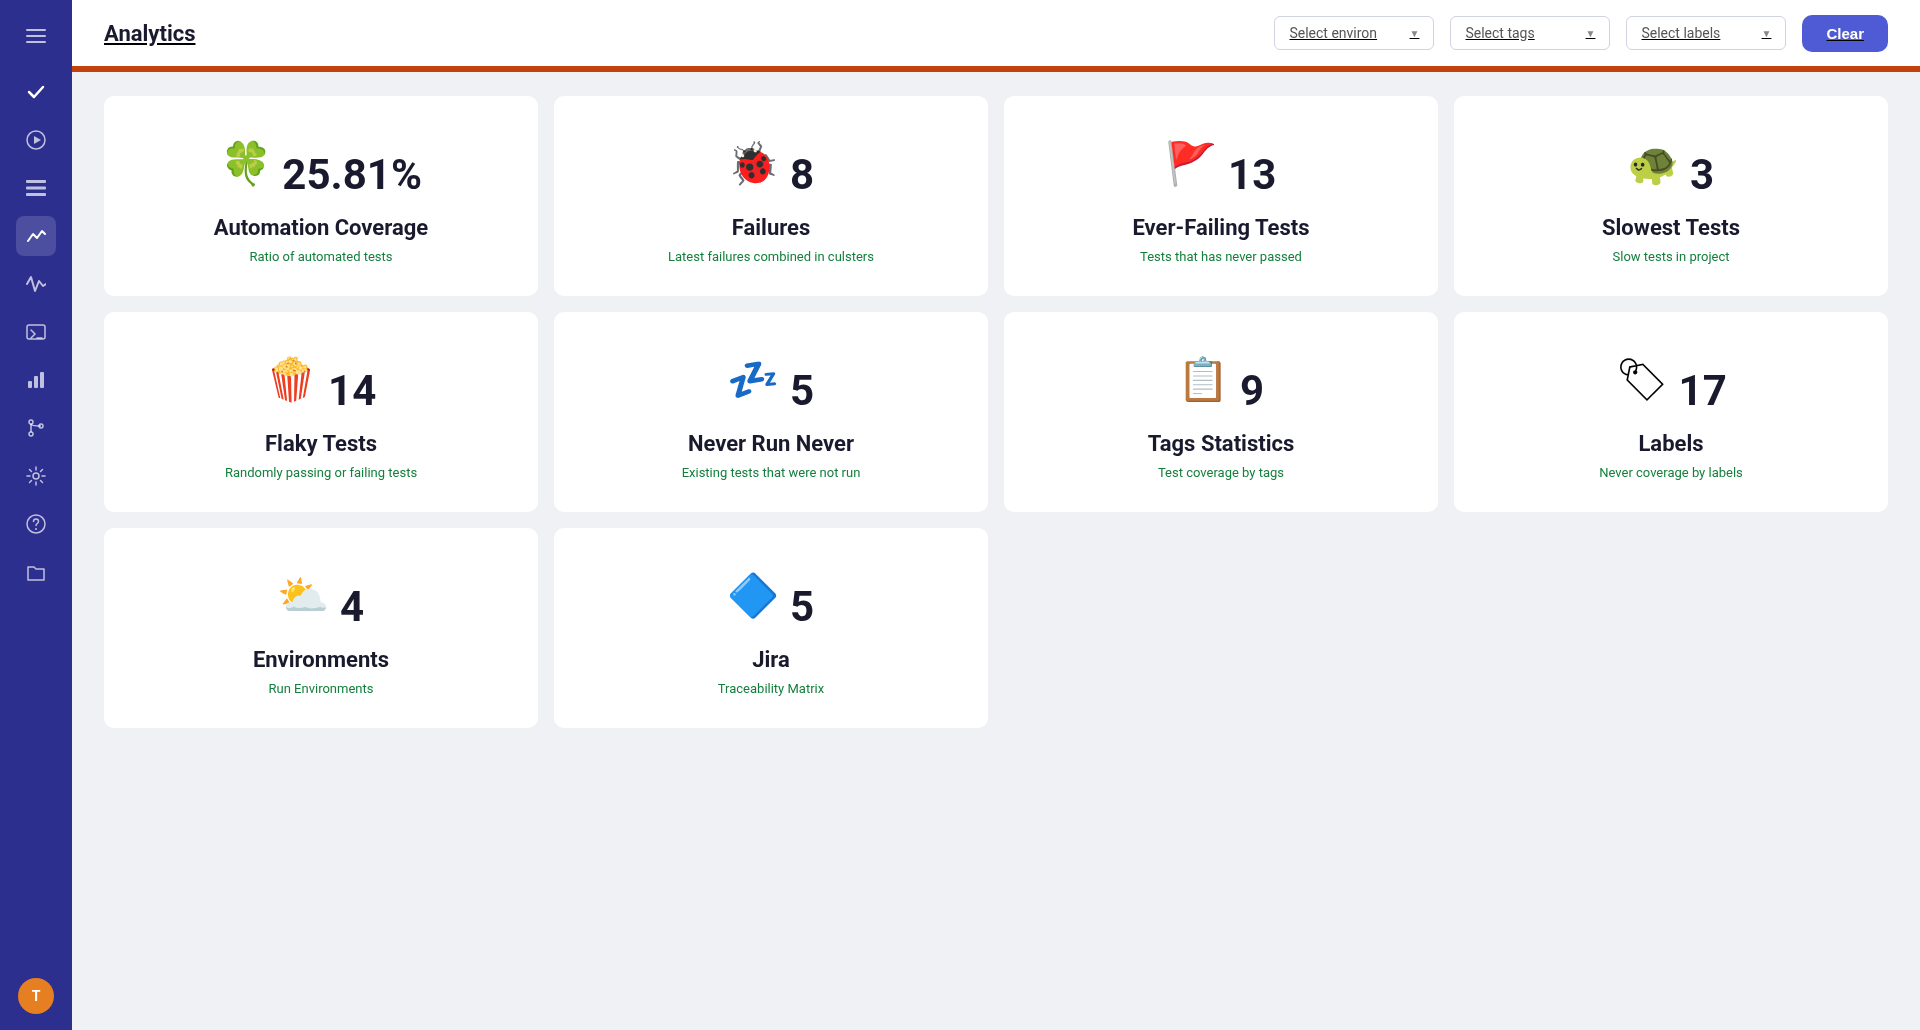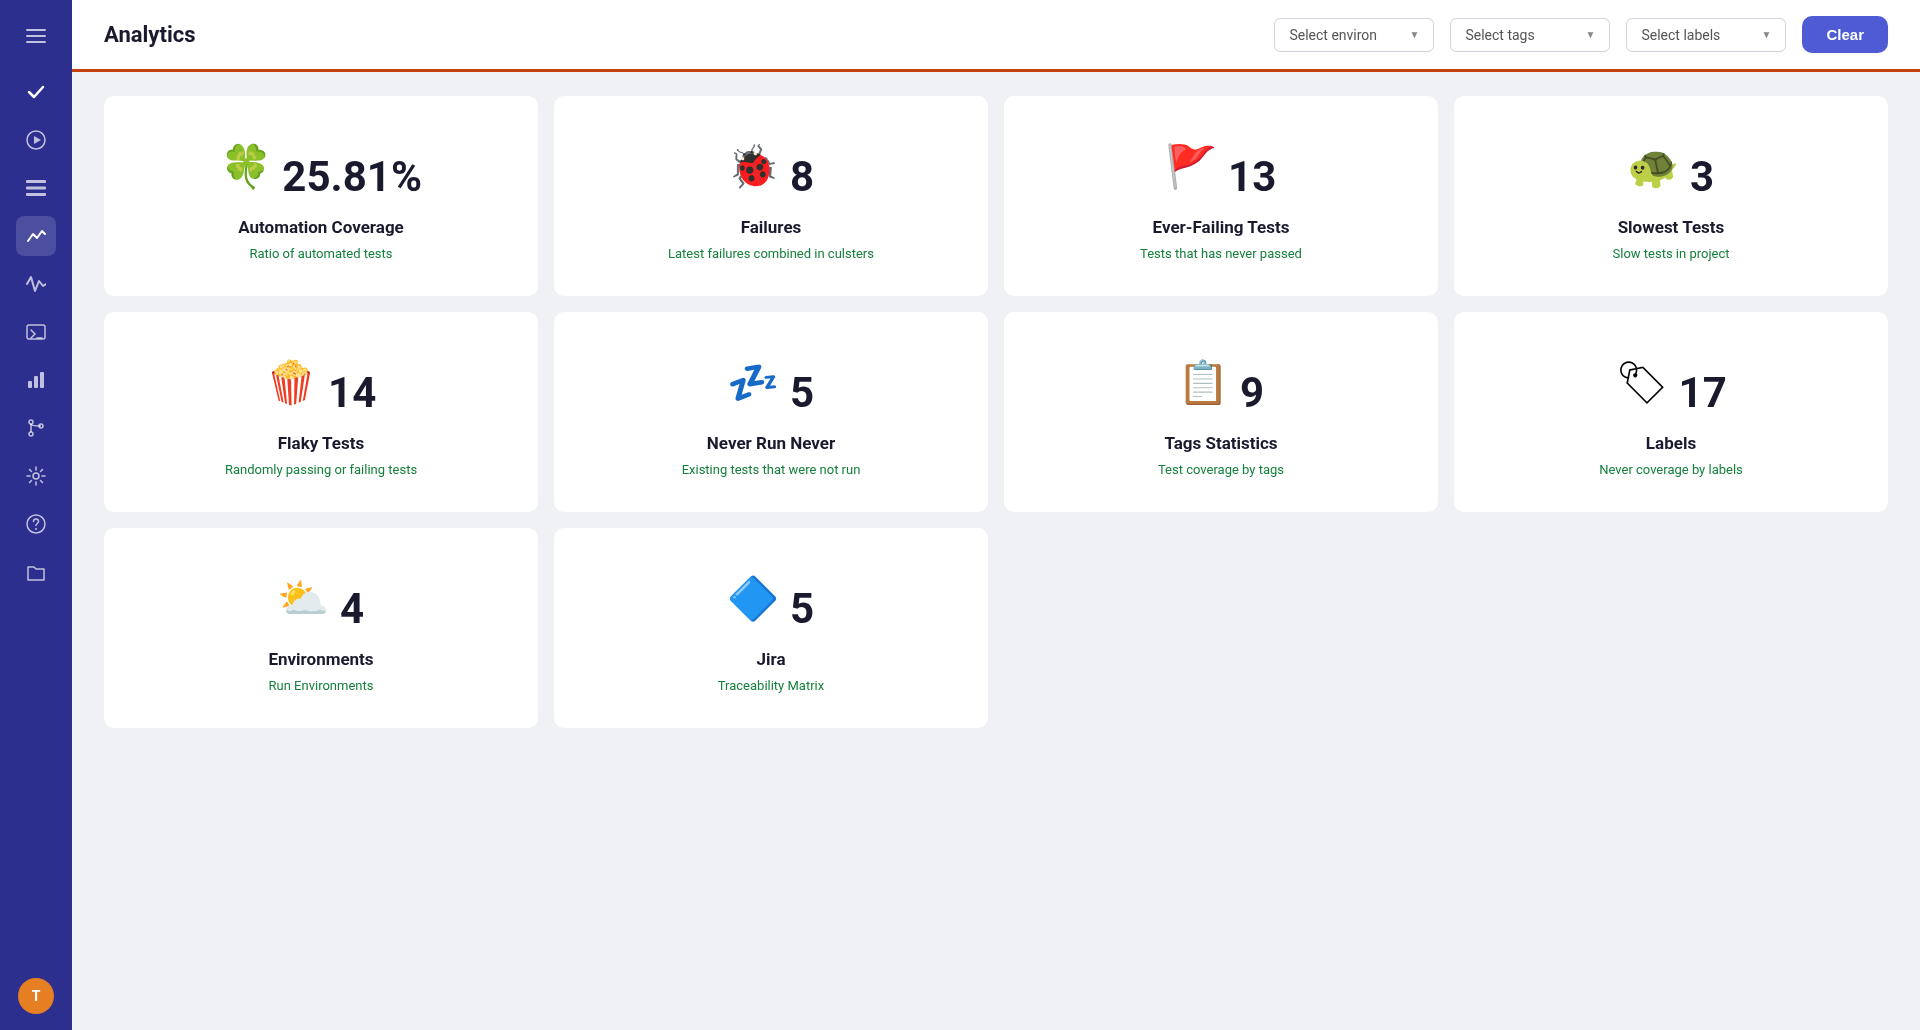--- a/index.html
+++ b/index.html
@@ -53,22 +53,23 @@
       overflow: hidden;
     }
 
     
     .header {
       background: #fff;
       padding: 0 32px;
       height: 72px;
       display: flex;
       align-items: center;
-      border-bottom: 3px solid #c2410c;
+      border-bottom: 6px solid #c2410c;
       gap: 16px;
+      text-decoration: underline;
     }
     .header-title {
       font-size: 22px;
       font-weight: 700;
       color: #1a1a2e;
       flex: 1;
     }
     .filter-select {
       display: flex;
       align-items: center;
@@ -129,21 +130,21 @@
       margin-bottom: 16px;
     }
     .card-emoji { font-size: 42px; line-height: 1; }
     .card-value {
       font-size: 42px;
       font-weight: 700;
       color: #1a1a2e;
       margin-top: 20px;
     }
     .card-title {
-      font-size: 17px;
+      font-size: 22px;
       font-weight: 700;
       color: #1a1a2e;
       margin-bottom: 8px;
     }
     .card-desc {
       font-size: 13px;
       color: #15803d;
       line-height: 1.4;
     }
   </style>

